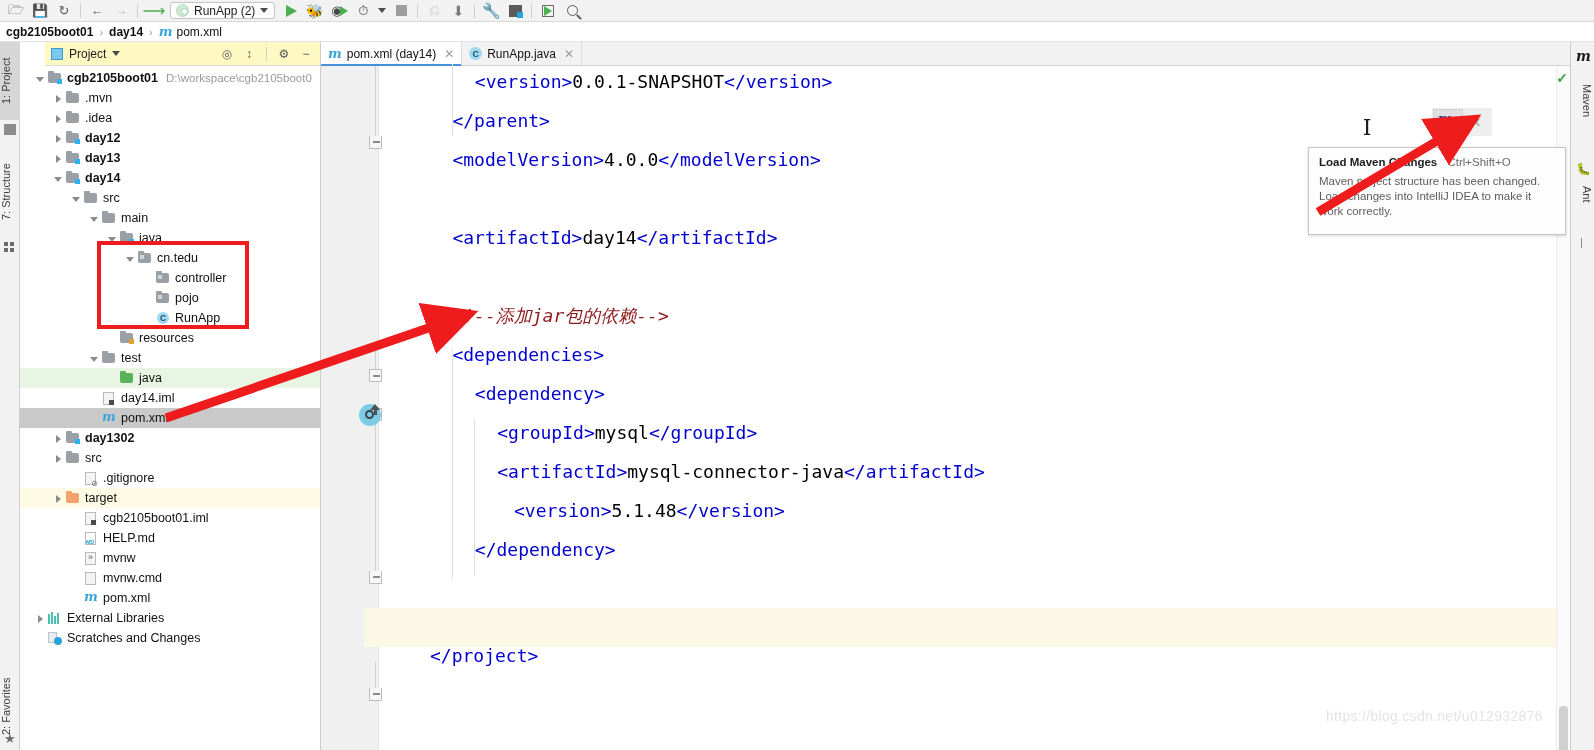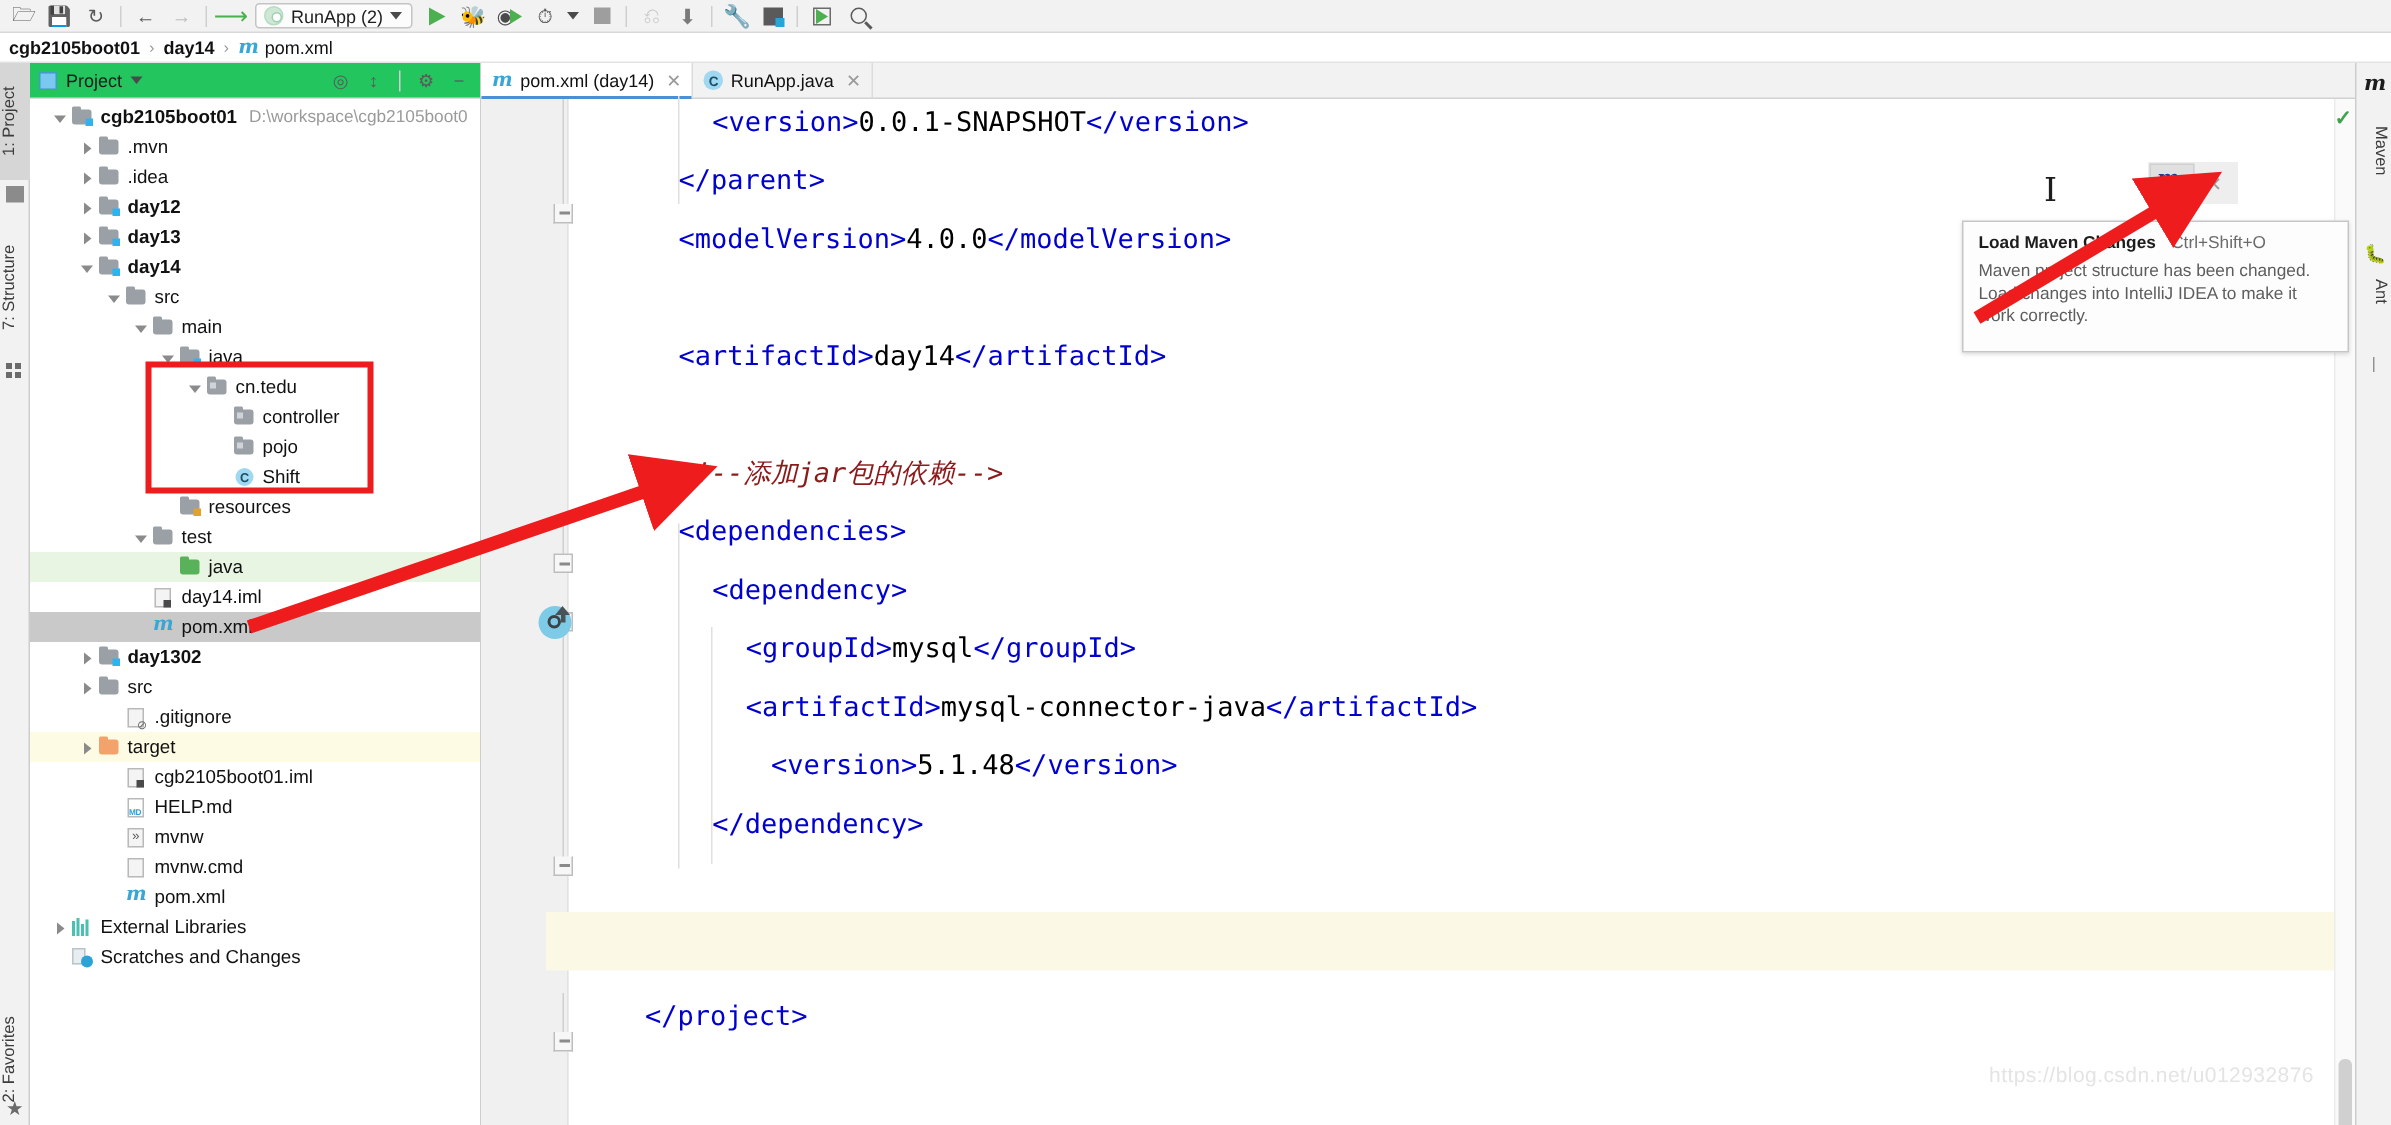--- a/index.html
+++ b/index.html
@@ -63,22 +63,22 @@
           padding:3px 0; }
   .vtab.sel { background:#d6d6d6; }
   .vico { position:absolute; left:4px; width:12px; height:12px; }
 
   
   .proj {
     position:absolute; left:20px; top:42px; width:301px; height:708px;
     background:#fff; border-right:1px solid #cdcdcd;
   }
   .proj-head {
-    height:24px; background:#22c55e; border-bottom:1px solid #dcdcdc;
-    display:flex; align-items:center; padding:0 6px; gap:6px;
+    height:24px; background:#fef9c3; border-bottom:1px solid #dcdcdc;
+    display:flex; align-items:center; padding:0 6px; gap:6px;margin-left:25px;
   }
   .proj-head .title { font-size:12px; color:#1d1d1d; }
   .ph-ico { width:16px; height:16px; display:flex; align-items:center;justify-content:center;
             color:#5a5a5a; font-size:12px; }
   .blue-sq { width:12px;height:12px;background:#7ac7ef;border:1px solid #3f9bc9; }
   .spacer { flex:1 1 auto; }
 
   .tree { position:relative; font-size:12.5px; color:#111; padding-top:2px; }
   .row { height:20px; display:flex; align-items:center; white-space:nowrap;
          padding-left:4px; position:relative; }
@@ -393,21 +393,21 @@
             <span class="fold pkg"></span>
           </span>
           <span class="lbl">pojo</span>
         </div>
         <div class="row">
           <span class="ind" style="width:118px"></span>
           <span class="arrow "></span>
           <span class="ficon">
             <span class="cls">C</span>
           </span>
-          <span class="lbl">Shift</span>
+          <span class="lbl">RunApp</span>
         </div>
         <div class="row">
           <span class="ind" style="width:82px"></span>
           <span class="arrow "></span>
           <span class="ficon">
             <span class="fold res"></span>
           </span>
           <span class="lbl">resources</span>
         </div>
         <div class="row">
@@ -597,21 +597,21 @@
         <div class="ln" style="top: 152px; padding-left: 30.4px;"><span class="tg">&lt;artifactId&gt;</span>day14<span class="tg">&lt;/artifactId&gt;</span></div>
         <div class="ln" style="top: 191px; padding-left: 30.4px;">&nbsp;</div>
         <div class="ln" style="top: 230px; padding-left: 30.4px;"><span class="cm">&lt;!--添加jar包的依赖--&gt;</span></div>
         <div class="ln" style="top: 269px; padding-left: 30.4px;"><span class="tg">&lt;dependencies&gt;</span></div>
         <div class="ln" style="top: 308px; padding-left: 52.8px;"><span class="tg">&lt;dependency&gt;</span></div>
         <div class="ln" style="top: 347px; padding-left: 75.2px;"><span class="tg">&lt;groupId&gt;</span>mysql<span class="tg">&lt;/groupId&gt;</span></div>
         <div class="ln" style="top: 386px; padding-left: 75.2px;"><span class="tg">&lt;artifactId&gt;</span>mysql-connector-java<span class="tg">&lt;/artifactId&gt;</span></div>
         <div class="ln" style="top: 425px; padding-left: 92px;"><span class="tg">&lt;version&gt;</span>5.1.48<span class="tg">&lt;/version&gt;</span></div>
         <div class="ln" style="top: 464px; padding-left: 52.8px;"><span class="tg">&lt;/dependency&gt;</span></div>
         <div class="ln hl" style="top: 542px; padding-left: 88.4px;">&nbsp;</div>
-        <div class="ln" style="top: 592px; padding-left: 8px; text-align: center;"><span class="tg">&lt;/project&gt;</span></div>
+        <div class="ln" style="top: 570px; padding-left: 8px; text-align: center;"><span class="tg">&lt;/project&gt;</span></div>
         <div class="ind-line" style="left: 30px; top: -2px; height: 72px;"></div>
         <div class="ind-line" style="left: 30px; top: 283px; height: 230px;"></div>
         <div class="ind-line" style="left: 52px; top: 352px; height: 158px;"></div>
       </div>
 
     <div class="rgut">
       <div class="chk">✓</div>
       <div class="scroll-thumb"></div>
     </div>
   </div>

